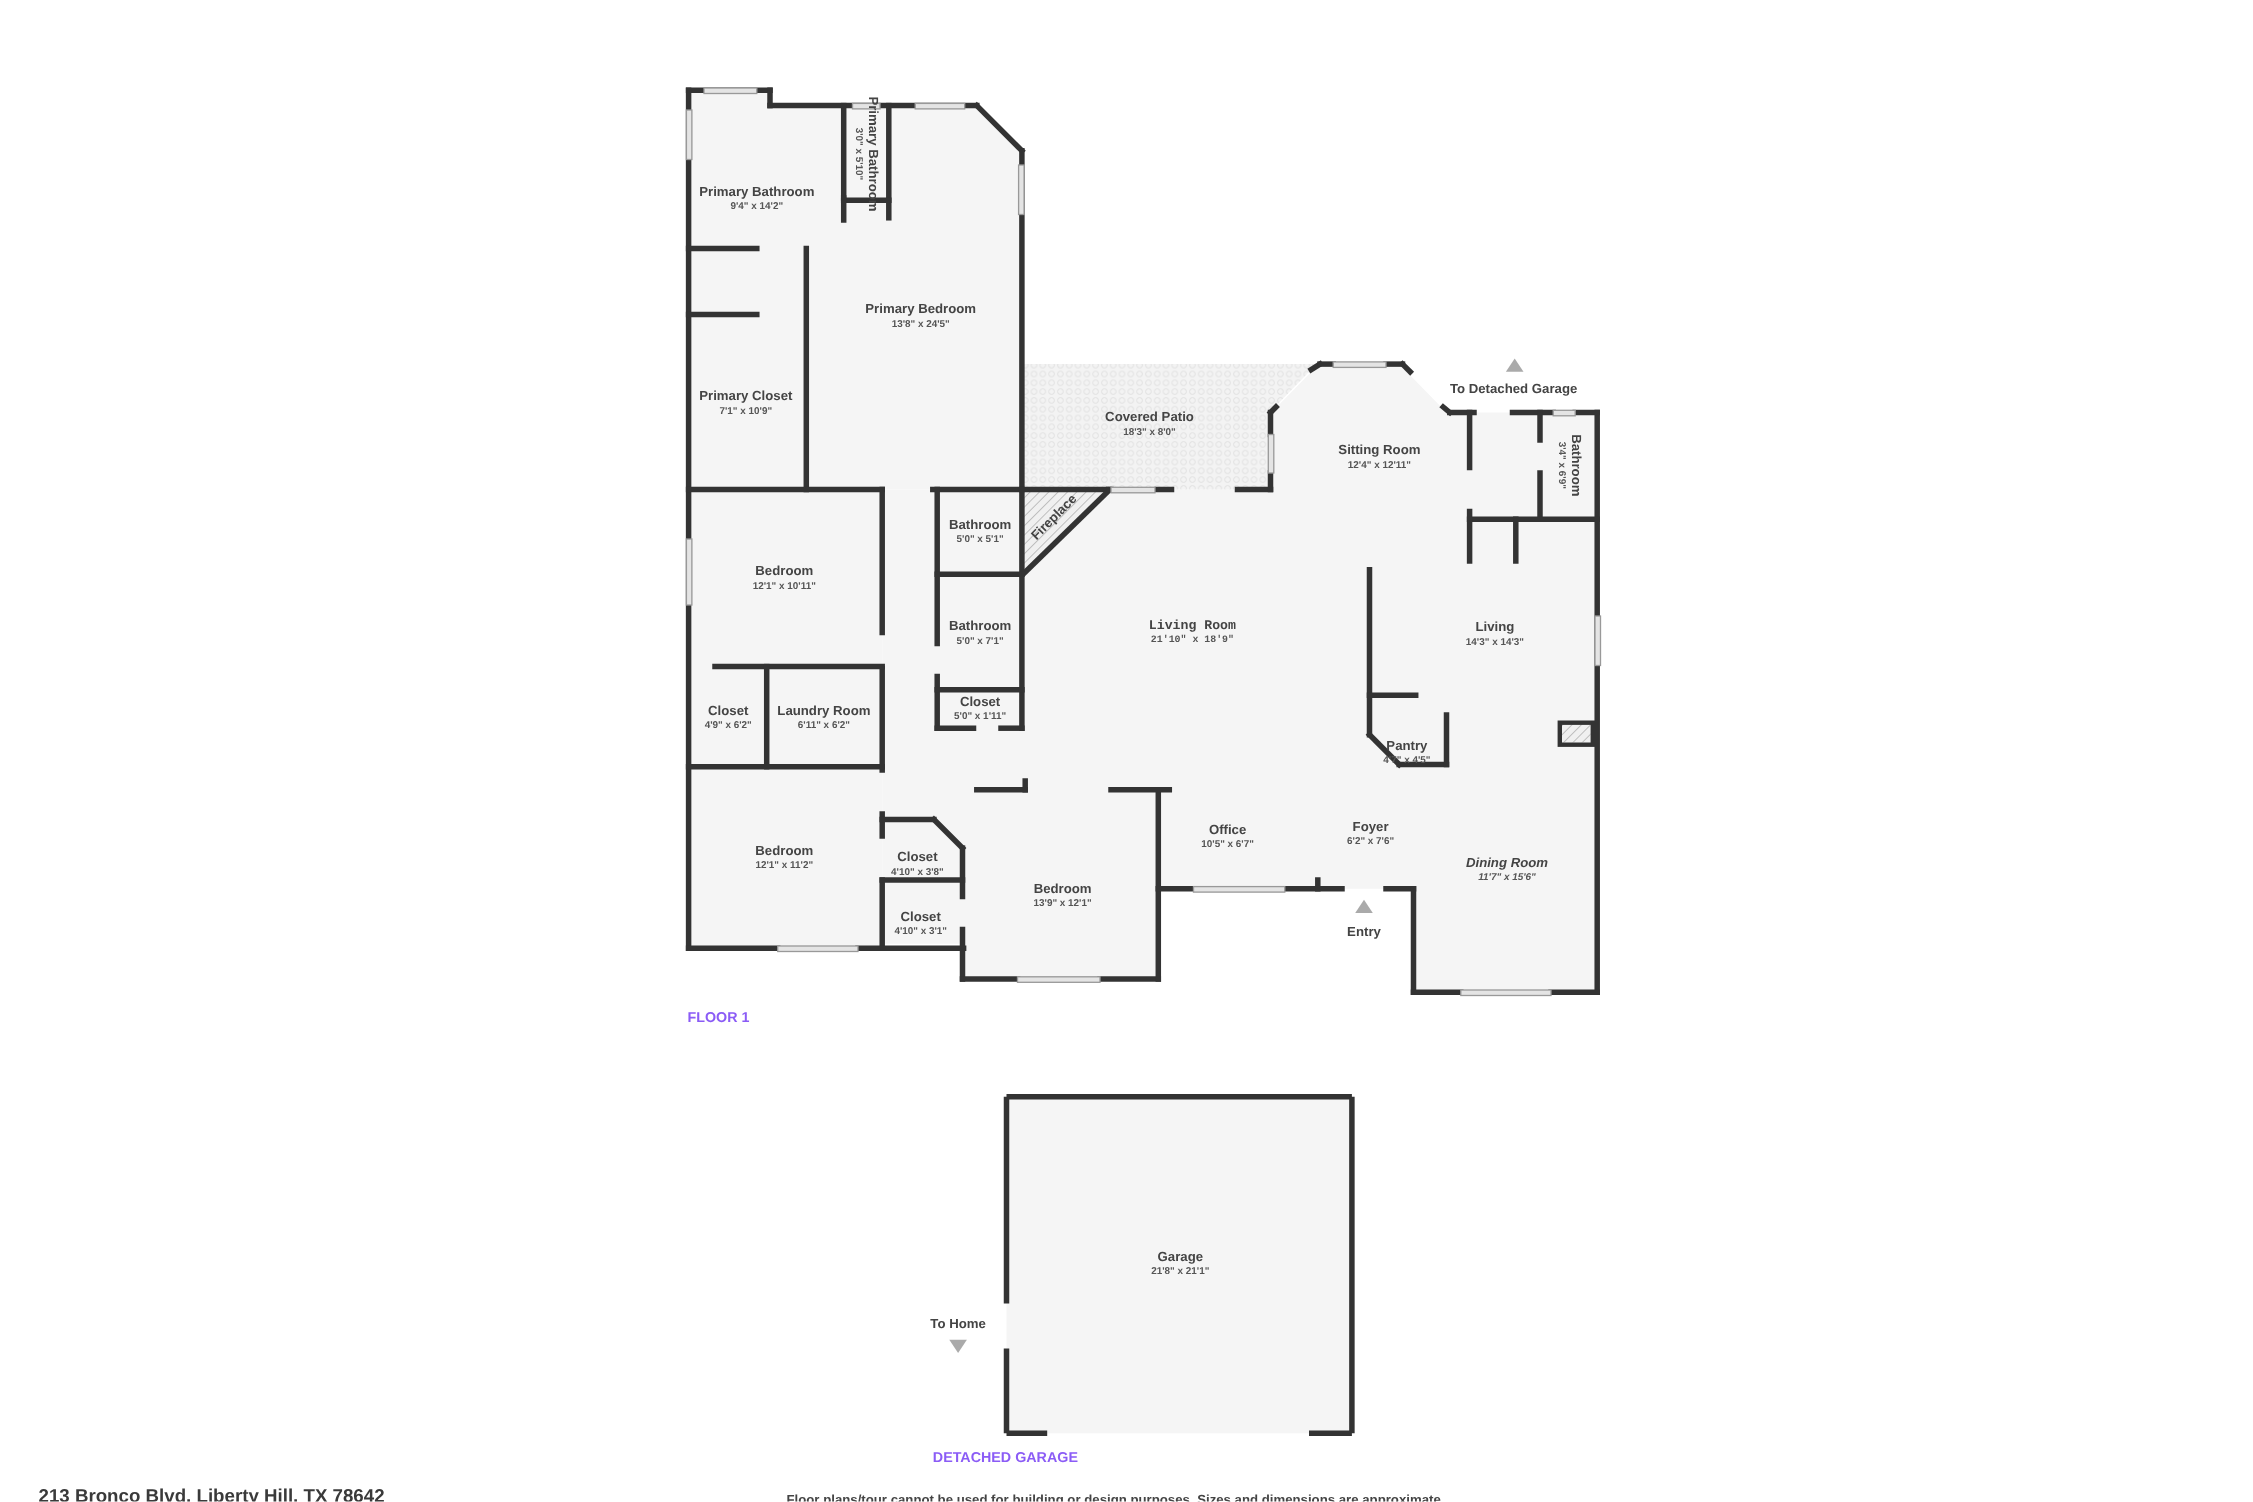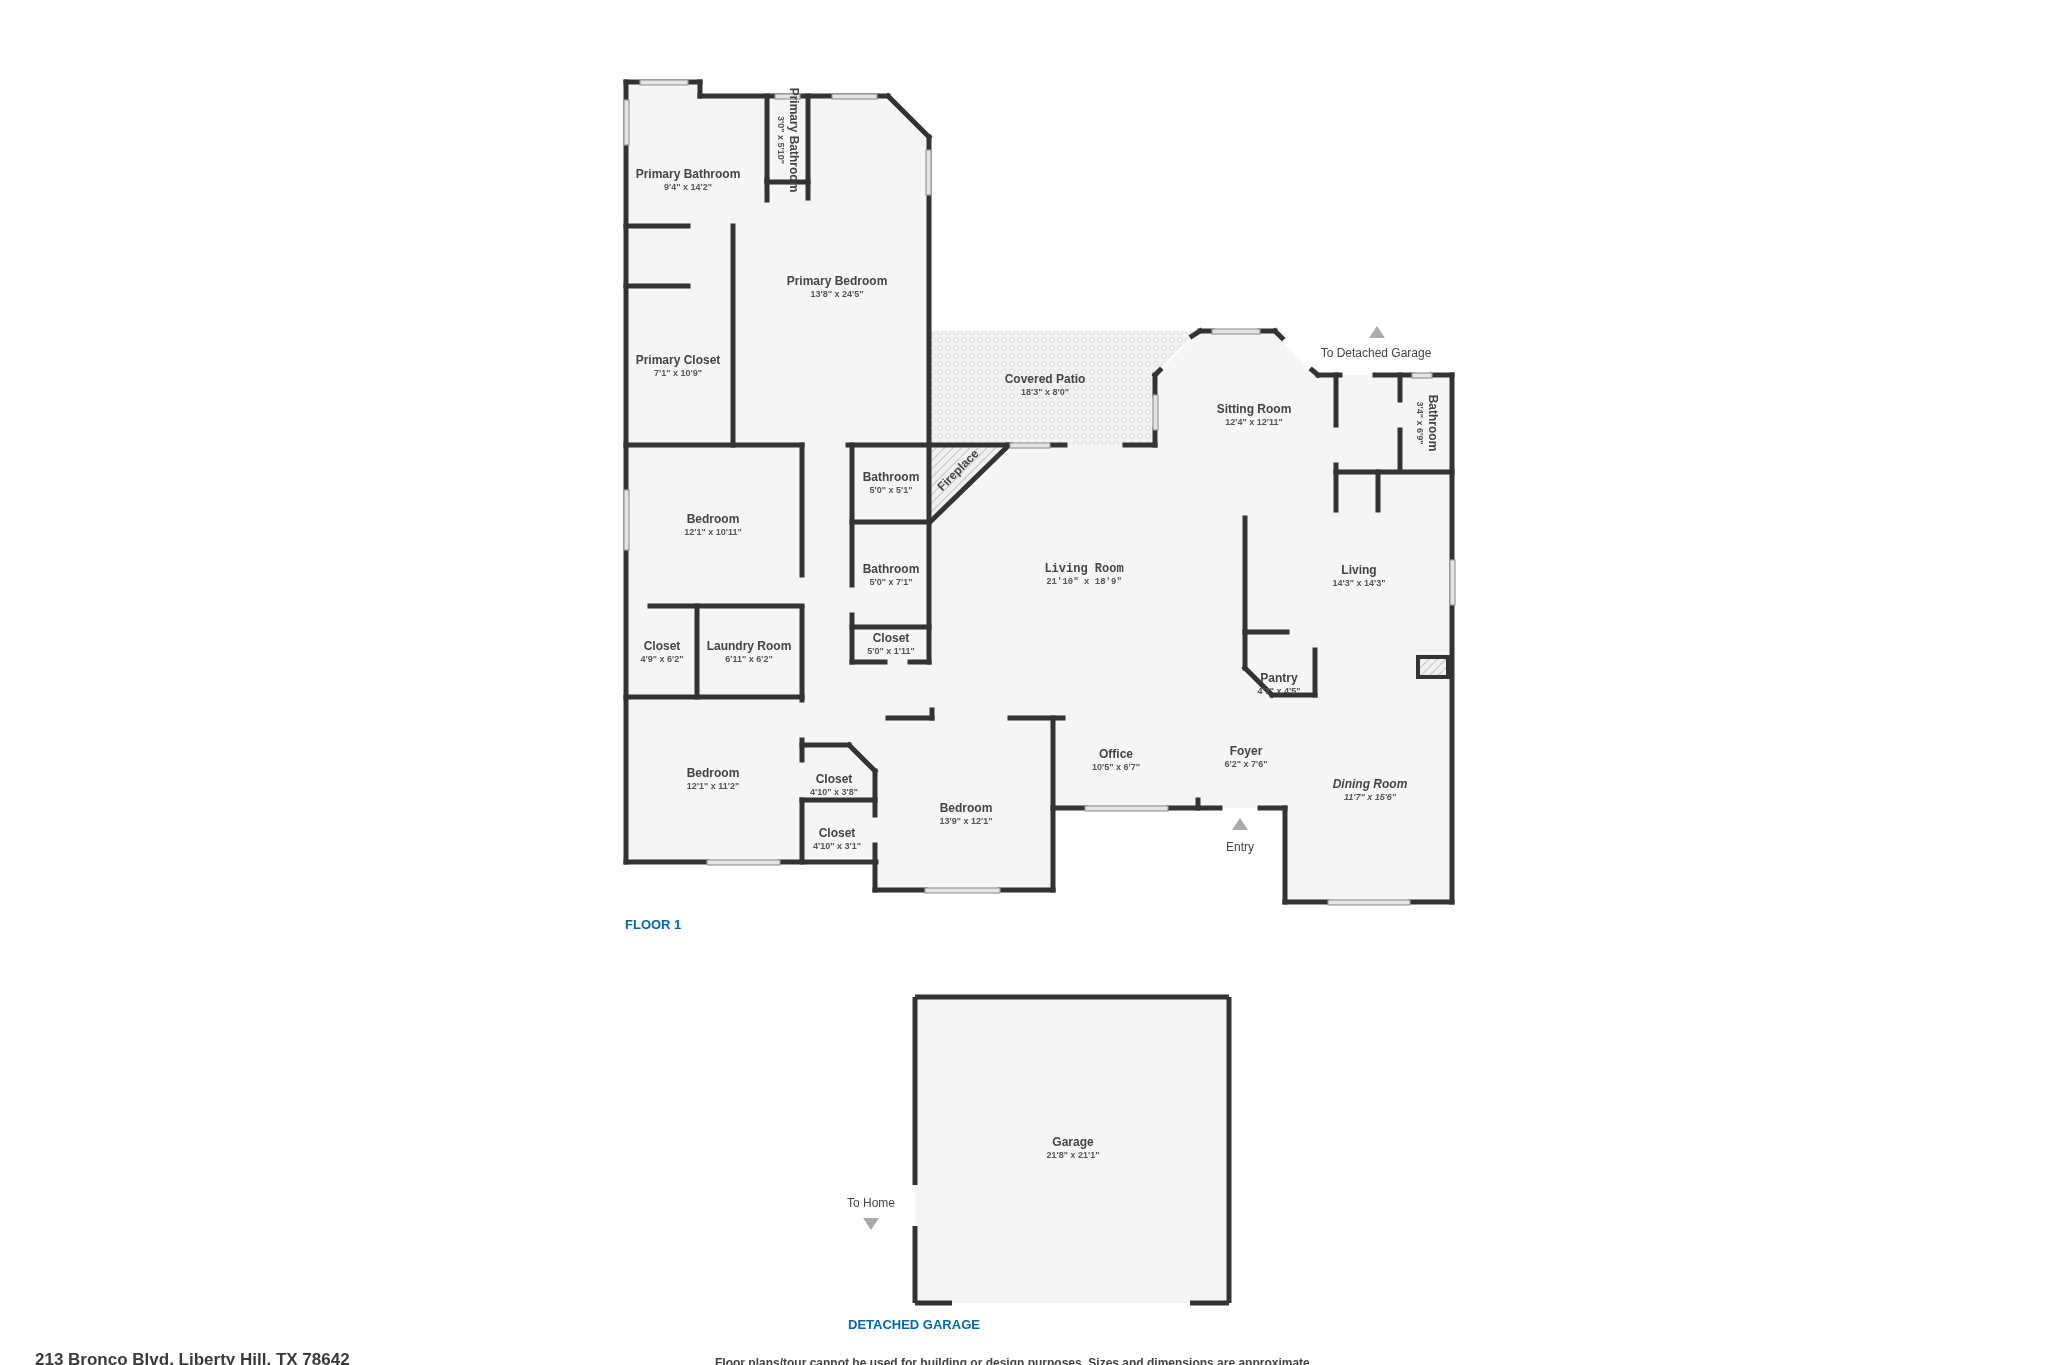--- a/index.html
+++ b/index.html
@@ -3,22 +3,22 @@
 <meta charset="utf-8">
 <style>
   html, body { margin:0; padding:0; background:#ffffff; }
   body { width:2048px; height:1365px; position:relative; overflow:hidden; font-family:"Liberation Sans", "DejaVu Sans", sans-serif; }
   #plan { position:absolute; left:0; top:0; width:2048px; height:1365px; }
   .room-label { position:absolute; transform:translate(-50%,-50%); text-align:center; color:#444; white-space:nowrap; }
   .room-label .name { font-weight:bold; font-size:12px; display:block; line-height:14px; }
   .room-label .dim { font-weight:bold; font-size:9px; display:block; line-height:12px; color:#555; }
   .room-label.vert { transform:translate(-50%,-50%) rotate(90deg); }
   .room-label.diag { transform:translate(-50%,-50%) rotate(-45deg); }
-  .floor-label { position:absolute; font-weight:bold; font-size:13px; color:#0369a1; }
-  .nav-label { position:absolute; font-weight:normal; font-size:12px; color:#444; transform:translateX(-50%); white-space:nowrap; }
+  .floor-label { position:absolute; font-weight:bold; font-size:13px; color:#8b5cf6; }
+  .nav-label { position:absolute; font-weight:bold; font-size:12px; color:#444; transform:translateX(-50%); white-space:nowrap; }
   .address { position:absolute; left:35px; top:1350px; font-weight:bold; font-size:17px; color:#3a3a3a; }
   .disclaimer { position:absolute; left:715px; top:1356px; font-weight:bold; font-size:12px; color:#444; white-space:nowrap; }
 </style>
 </head>
 <body>
 
 <svg id="plan" viewBox="0 0 2048 1365" xmlns="http://www.w3.org/2000/svg">
   <defs>
     <pattern id="patio" width="8" height="8" patternUnits="userSpaceOnUse">
       <rect width="8" height="8" fill="#f3f3f3"></rect>

